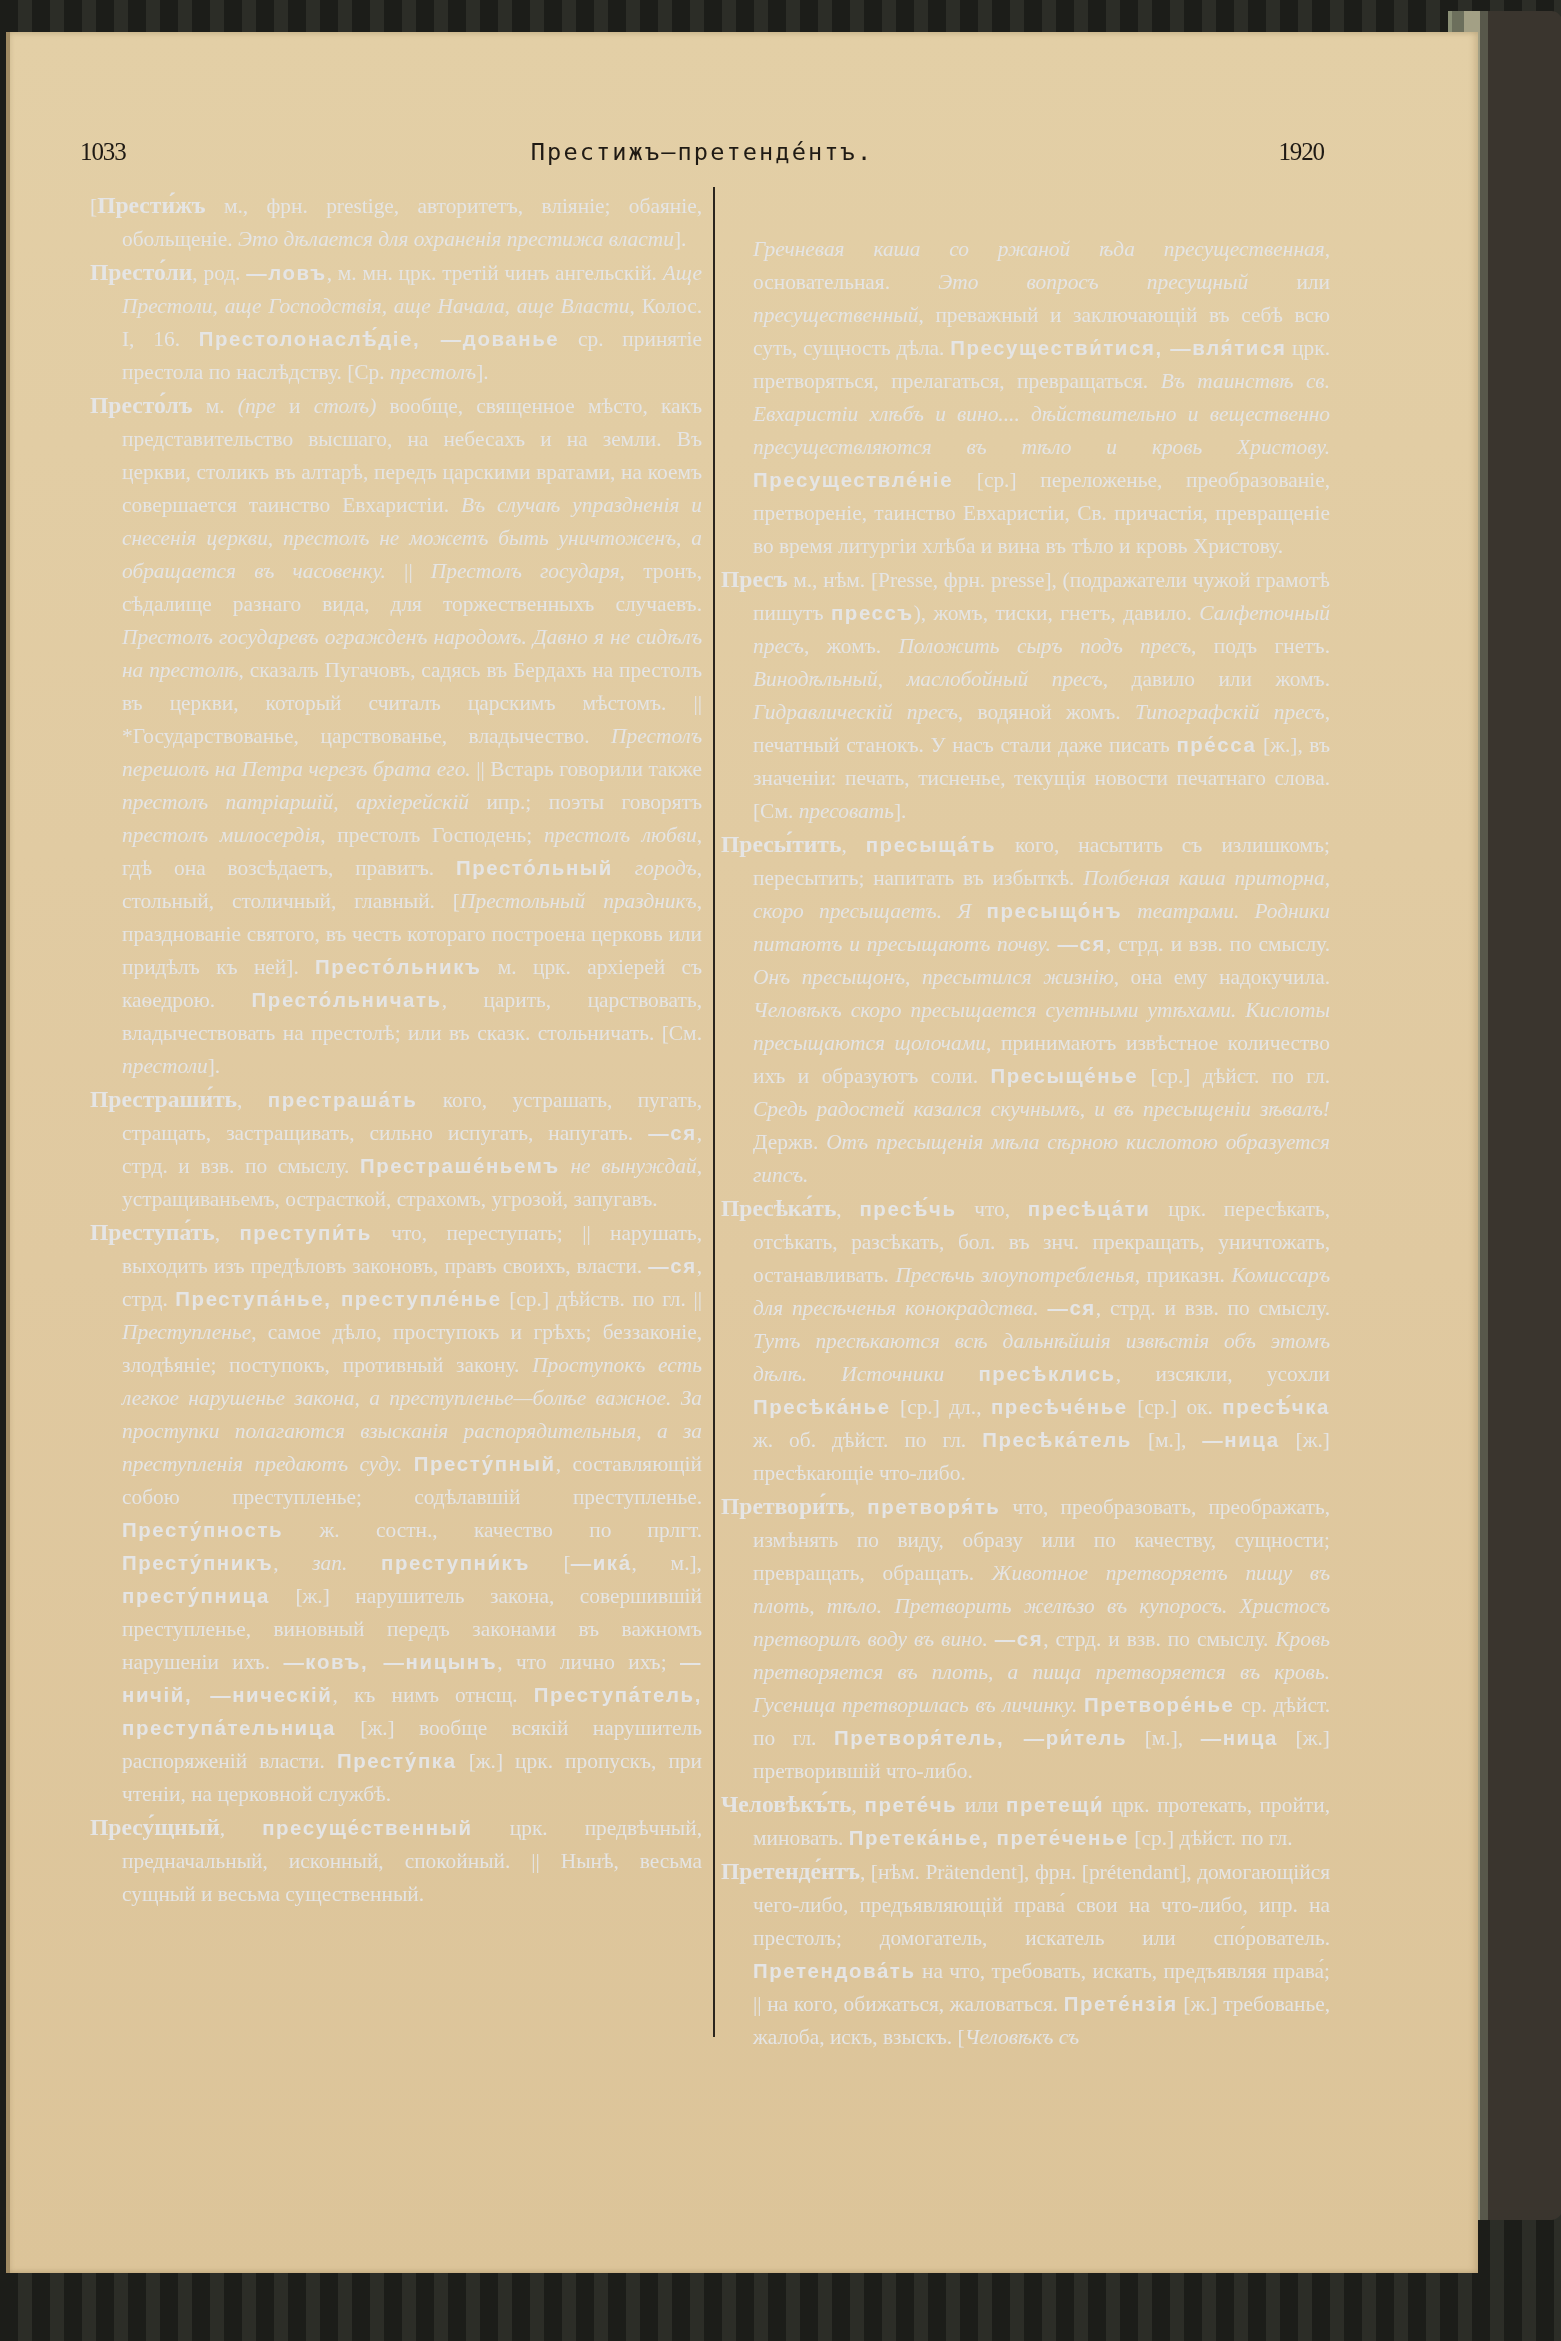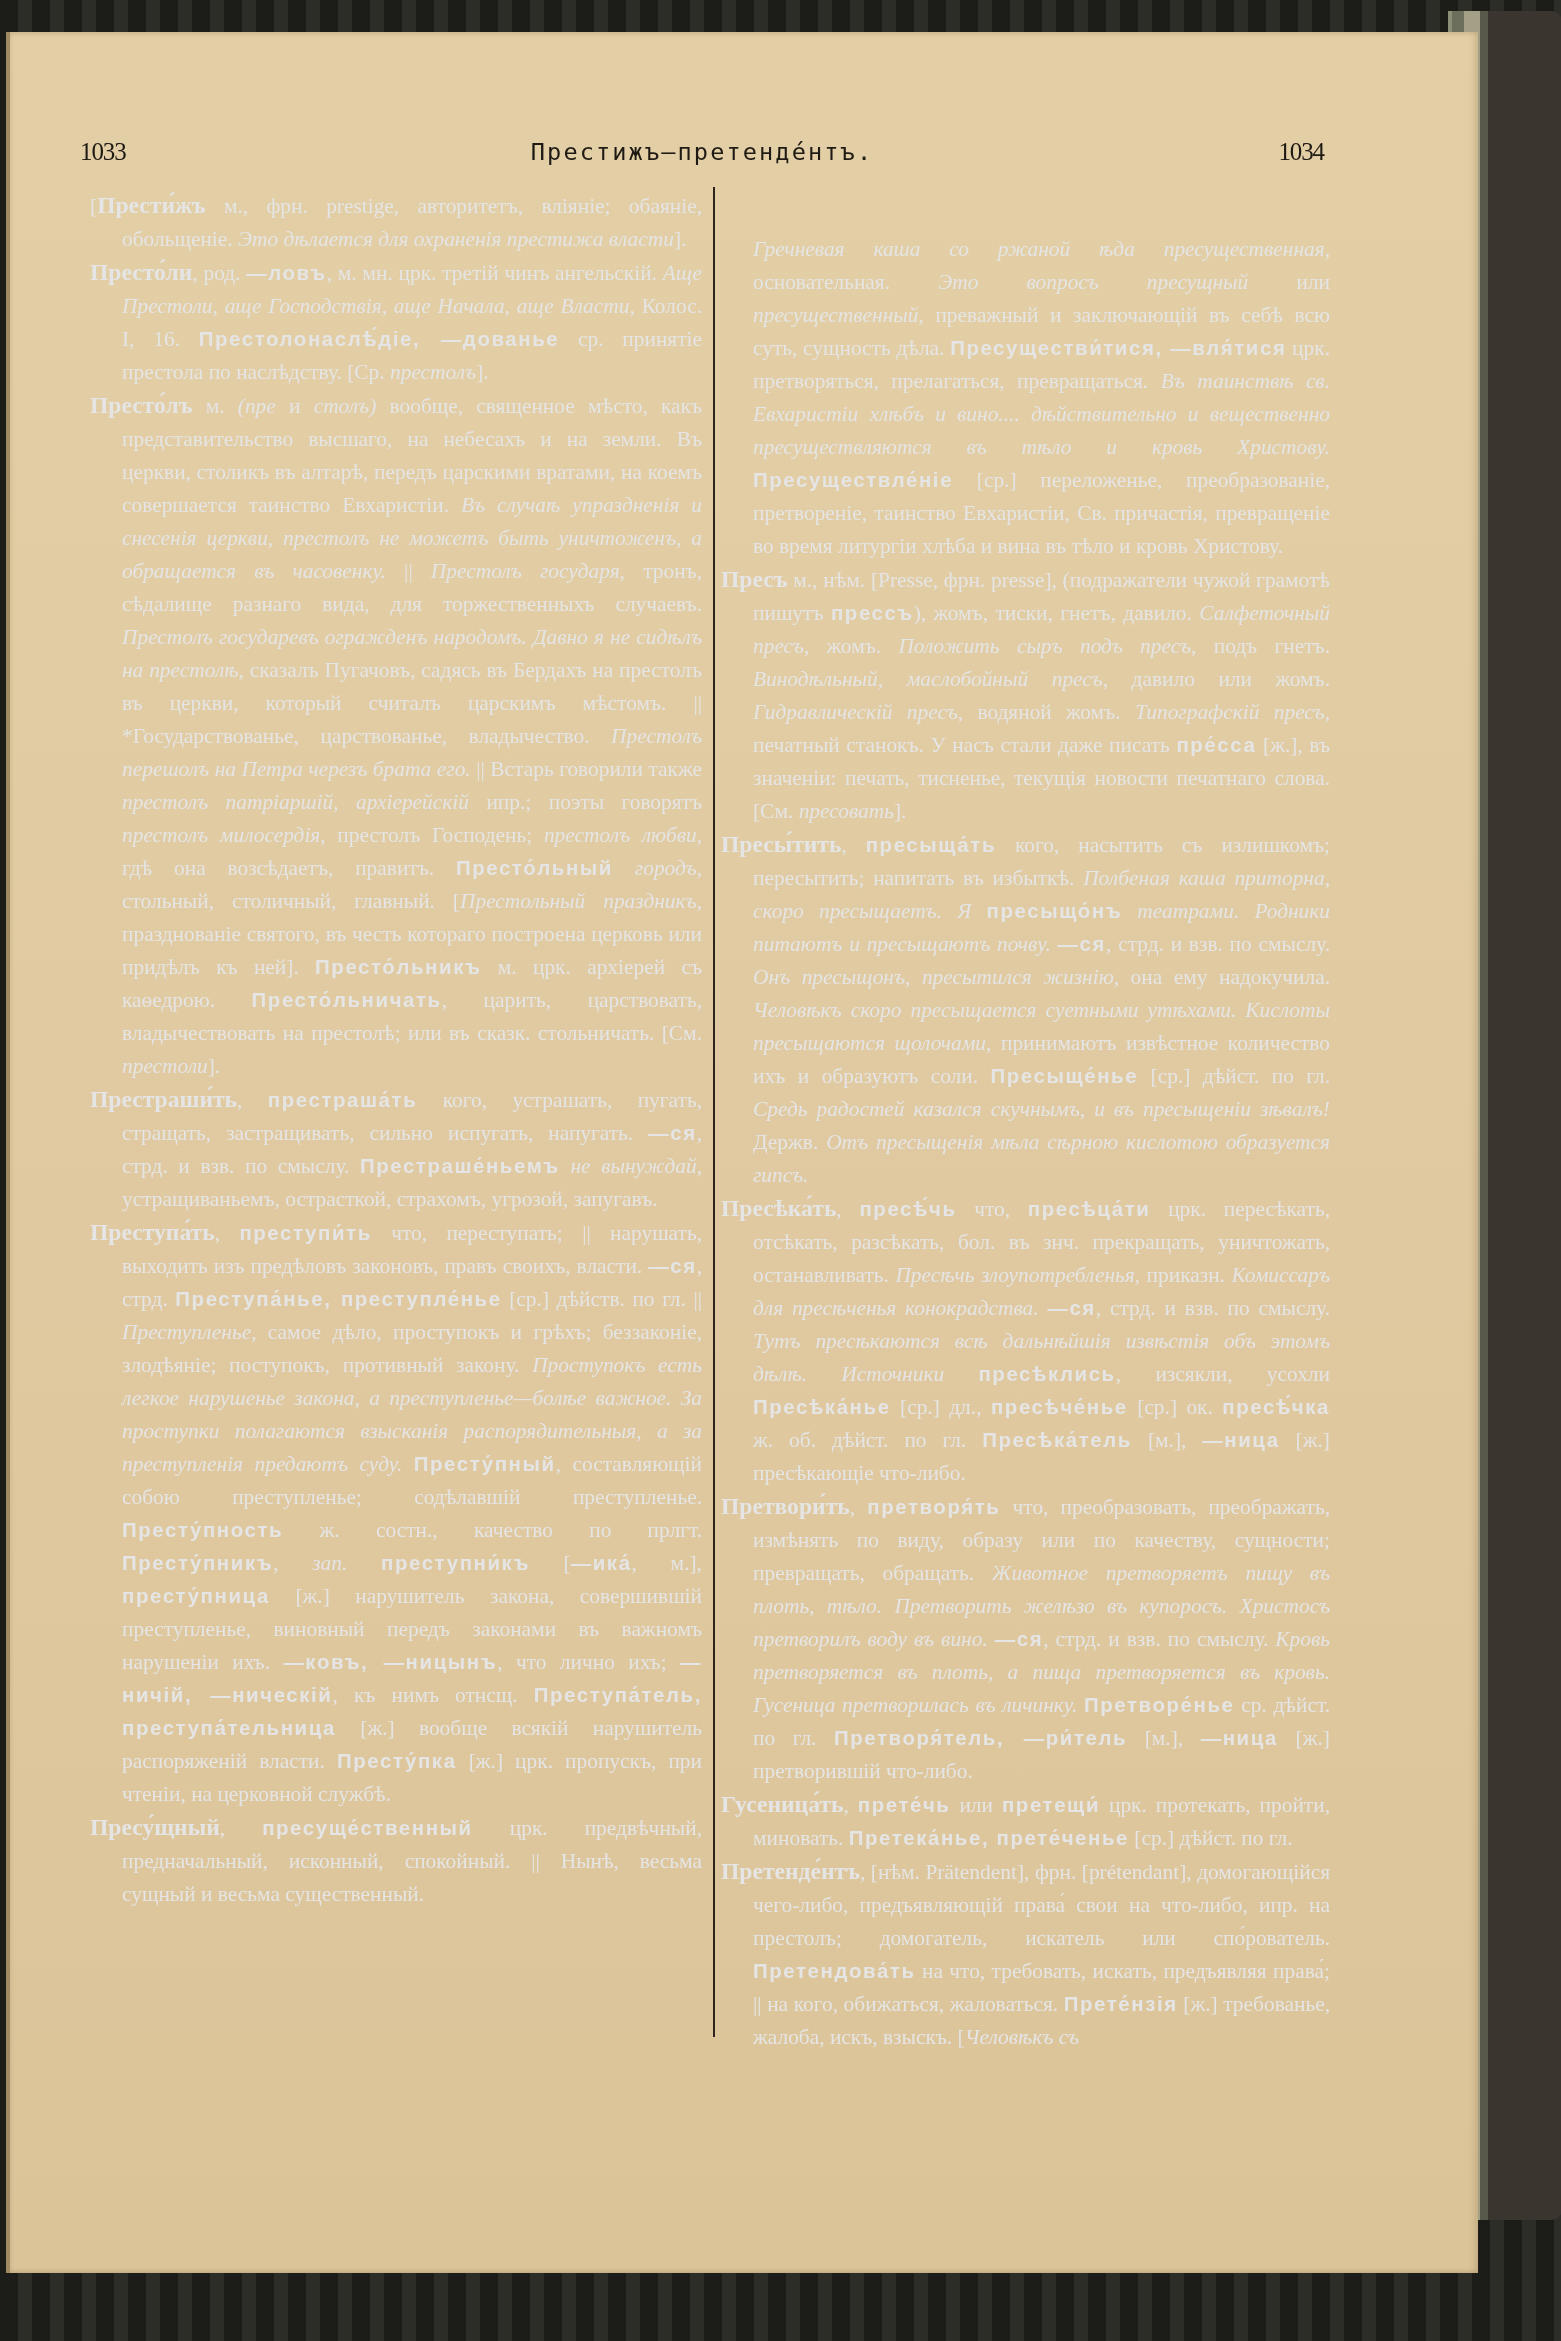--- a/index.html
+++ b/index.html
@@ -67,34 +67,34 @@
 <body>
 
 <div class="backdrop"></div>
 <div class="cover-edge"></div>
 <div class="page"></div>
 <div class="page-left-rule"></div>
 
 <div class="header">
   <span class="page-num-left">1033</span>
   <span class="running-title">Престижъ—претендéнтъ.</span>
-  <span class="page-num-right">1034</span>
+  <span class="page-num-right">1920</span>
 </div>
 
 <div class="column col-left" id="col-left">
     <p class="entry"><span class="n">[</span><span class="lemma">Прести́жъ</span><span class="n"> м., фрн. prestige, авторитетъ, вліяніе; обаяніе, обольщеніе. </span><span class="i">Это дѣлается для охраненія престижа власти</span><span class="n">].</span></p>
     <p class="entry"><span class="lemma">Престо́ли</span><span class="n">, род. </span><span class="b">—ловъ</span><span class="n">, м. мн. црк. третій чинъ ангельскій. </span><span class="i">Аще Престоли, аще Господствія, аще Начала, аще Власти</span><span class="n">, Колос. I, 16. </span><span class="b">Престолонаслѣ́діе, —дованье</span><span class="n"> ср. принятіе престола по наслѣдству. [Ср. </span><span class="i">престолъ</span><span class="n">].</span></p>
     <p class="entry"><span class="lemma">Престо́лъ</span><span class="n"> м. </span><span class="i">(пре</span><span class="n"> и </span><span class="i">столъ)</span><span class="n"> вообще, священное мѣсто, какъ представительство высшаго, на небесахъ и на земли. Въ церкви, столикъ въ алтарѣ, передъ царскими вратами, на коемъ совершается таинство Евхаристіи. </span><span class="i">Въ случаѣ упраздненія и снесенія церкви, престолъ не можетъ быть уничтоженъ, а обращается въ часовенку.</span><span class="n"> || </span><span class="i">Престолъ государя</span><span class="n">, тронъ, сѣдалище разнаго вида, для торжественныхъ случаевъ. </span><span class="i">Престолъ государевъ огражденъ народомъ. Давно я не сидѣлъ на престолѣ</span><span class="n">, сказалъ Пугачовъ, садясь въ Бердахъ на престолъ въ церкви, который считалъ царскимъ мѣстомъ. || *Государствованье, царствованье, владычество. </span><span class="i">Престолъ перешолъ на Петра черезъ брата его.</span><span class="n"> || Встарь говорили также </span><span class="i">престолъ патріаршій, архіерейскій</span><span class="n"> ипр.; поэты говорятъ </span><span class="i">престолъ милосердія</span><span class="n">, престолъ Господень; </span><span class="i">престолъ любви</span><span class="n">, гдѣ она возсѣдаетъ, правитъ. </span><span class="b">Престо́льный</span><span class="n"> </span><span class="i">городъ</span><span class="n">, стольный, столичный, главный. [</span><span class="i">Престольный праздникъ</span><span class="n">, празднованіе святого, въ честь котораго построена церковь или придѣлъ къ ней]. </span><span class="b">Престо́льникъ</span><span class="n"> м. црк. архіерей съ каѳедрою. </span><span class="b">Престо́льничать</span><span class="n">, царить, царствовать, владычествовать на престолѣ; или въ сказк. стольничать. [См. </span><span class="i">престоли</span><span class="n">].</span></p>
     <p class="entry"><span class="lemma">Престраши́ть</span><span class="n">, </span><span class="b">престраша́ть</span><span class="n"> кого, устрашать, пугать, стращать, застращивать, сильно испугать, напугать. </span><span class="b">—ся</span><span class="n">, стрд. и взв. по смыслу. </span><span class="b">Престраше́ньемъ</span><span class="n"> </span><span class="i">не вынуждай</span><span class="n">, устращиваньемъ, острасткой, страхомъ, угрозой, запугавъ.</span></p>
     <p class="entry"><span class="lemma">Преступа́ть</span><span class="n">, </span><span class="b">преступи́ть</span><span class="n"> что, переступать; || нарушать, выходить изъ предѣловъ законовъ, правъ своихъ, власти. </span><span class="b">—ся</span><span class="n">, стрд. </span><span class="b">Преступа́нье, преступле́нье</span><span class="n"> [ср.] дѣйств. по гл. || </span><span class="i">Преступленье</span><span class="n">, самое дѣло, проступокъ и грѣхъ; беззаконіе, злодѣяніе; поступокъ, противный закону. </span><span class="i">Проступокъ есть легкое нарушенье закона, а преступленье—болѣе важное. За проступки полагаются взысканія распорядительныя, а за преступленія предаютъ суду.</span><span class="n"> </span><span class="b">Престу́пный</span><span class="n">, составляющій собою преступленье; содѣлавшій преступленье. </span><span class="b">Престу́пность</span><span class="n"> ж. состн., качество по прлгт. </span><span class="b">Престу́пникъ</span><span class="n">, </span><span class="i">зап.</span><span class="n"> </span><span class="b">преступни́къ</span><span class="n"> [</span><span class="b">—ика́</span><span class="n">, м.], </span><span class="b">престу́пница</span><span class="n"> [ж.] нарушитель закона, совершившій преступленье, виновный передъ законами въ важномъ нарушеніи ихъ. </span><span class="b">—ковъ, —ницынъ</span><span class="n">, что лично ихъ; </span><span class="b">—ничій, —ническій</span><span class="n">, къ нимъ отнсщ. </span><span class="b">Преступа́тель, преступа́тельница</span><span class="n"> [ж.] вообще всякій нарушитель распоряженій власти. </span><span class="b">Престу́пка</span><span class="n"> [ж.] црк. пропускъ, при чтеніи, на церковной службѣ.</span></p>
     <p class="entry"><span class="lemma">Пресу́щный</span><span class="n">, </span><span class="b">пресуще́ственный</span><span class="n"> црк. предвѣчный, предначальный, исконный, спокойный. || Нынѣ, весьма сущный и весьма существенный.</span></p>
   </div>
 <div class="col-divider"></div>
 <div class="column col-right" id="col-right">
     <p class="entry continued"><span class="i">Гречневая каша со ржаной ѣда пресущественная</span><span class="n">, основательная. </span><span class="i">Это вопросъ пресущный</span><span class="n"> или </span><span class="i">пресущественный</span><span class="n">, преважный и заключающій въ себѣ всю суть, сущность дѣла. </span><span class="b">Пресуществи́тися, —вля́тися</span><span class="n"> црк. претворяться, прелагаться, превращаться. </span><span class="i">Въ таинствѣ св. Евхаристіи хлѣбъ и вино.... дѣйствительно и вещественно пресуществляются въ тѣло и кровь Христову.</span><span class="n"> </span><span class="b">Пресуществле́ніе</span><span class="n"> [ср.] переложенье, преобразованіе, претвореніе, таинство Евхаристіи, Св. причастія, превращеніе во время литургіи хлѣба и вина въ тѣло и кровь Христову.</span></p>
     <p class="entry"><span class="lemma">Пресъ</span><span class="n"> м., нѣм. [Presse, фрн. presse], (подражатели чужой грамотѣ пишутъ </span><span class="b">прессъ</span><span class="n">), жомъ, тиски, гнетъ, давило. </span><span class="i">Салфеточный пресъ</span><span class="n">, жомъ. </span><span class="i">Положить сыръ подъ пресъ</span><span class="n">, подъ гнетъ. </span><span class="i">Винодѣльный, маслобойный пресъ</span><span class="n">, давило или жомъ. </span><span class="i">Гидравлическій пресъ</span><span class="n">, водяной жомъ. </span><span class="i">Типографскій пресъ</span><span class="n">, печатный станокъ. У насъ стали даже писать </span><span class="b">пре́сса</span><span class="n"> [ж.], въ значеніи: печать, тисненье, текущія новости печатнаго слова. [См. </span><span class="i">пресовать</span><span class="n">].</span></p>
     <p class="entry"><span class="lemma">Пресы́тить</span><span class="n">, </span><span class="b">пресыща́ть</span><span class="n"> кого, насытить съ излишкомъ; пересытить; напитать въ избыткѣ. </span><span class="i">Полбеная каша приторна, скоро пресыщаетъ. Я</span><span class="n"> </span><span class="b">пресыщо́нъ</span><span class="n"> </span><span class="i">театрами. Родники питаютъ и пресыщаютъ почву.</span><span class="n"> </span><span class="b">—ся</span><span class="n">, стрд. и взв. по смыслу. </span><span class="i">Онъ пресыщонъ, пресытился жизнію</span><span class="n">, она ему надокучила. </span><span class="i">Человѣкъ скоро пресыщается суетными утѣхами. Кислоты пресыщаются щолочами</span><span class="n">, принимаютъ извѣстное количество ихъ и образуютъ соли. </span><span class="b">Пресыще́нье</span><span class="n"> [ср.] дѣйст. по гл. </span><span class="i">Средь радостей казался скучнымъ, и въ пресыщеніи зѣвалъ!</span><span class="n"> Держв. </span><span class="i">Отъ пресыщенія мѣла сѣрною кислотою образуется гипсъ.</span></p>
     <p class="entry"><span class="lemma">Пресѣка́ть</span><span class="n">, </span><span class="b">пресѣ́чь</span><span class="n"> что, </span><span class="b">пресѣца́ти</span><span class="n"> црк. пересѣкать, отсѣкать, разсѣкать, бол. въ знч. прекращать, уничтожать, останавливать. </span><span class="i">Пресѣчь злоупотребленья</span><span class="n">, приказн. </span><span class="i">Комиссаръ для пресѣченья конокрадства.</span><span class="n"> </span><span class="b">—ся</span><span class="n">, стрд. и взв. по смыслу. </span><span class="i">Тутъ пресѣкаются всѣ дальнѣйшія извѣстія объ этомъ дѣлѣ. Источники</span><span class="n"> </span><span class="b">пресѣклись</span><span class="n">, изсякли, усохли </span><span class="b">Пресѣка́нье</span><span class="n"> [ср.] дл., </span><span class="b">пресѣче́нье</span><span class="n"> [ср.] ок. </span><span class="b">пресѣ́чка</span><span class="n"> ж. об. дѣйст. по гл. </span><span class="b">Пресѣка́тель</span><span class="n"> [м.], </span><span class="b">—ница</span><span class="n"> [ж.] пресѣкающіе что-либо.</span></p>
     <p class="entry"><span class="lemma">Претвори́ть</span><span class="n">, </span><span class="b">претворя́ть</span><span class="n"> что, преобразовать, преображать, измѣнять по виду, образу или по качеству, сущности; превращать, обращать. </span><span class="i">Животное претворяетъ пищу въ плоть, тѣло. Претворить желѣзо въ купоросъ. Христосъ претворилъ воду въ вино.</span><span class="n"> </span><span class="b">—ся</span><span class="n">, стрд. и взв. по смыслу. </span><span class="i">Кровь претворяется въ плоть, а пища претворяется въ кровь. Гусеница претворилась въ личинку.</span><span class="n"> </span><span class="b">Претворе́нье</span><span class="n"> ср. дѣйст. по гл. </span><span class="b">Претворя́тель, —ри́тель</span><span class="n"> [м.], </span><span class="b">—ница</span><span class="n"> [ж.] претворившій что-либо.</span></p>
-    <p class="entry"><span class="lemma">Гусеница́ть</span><span class="n">, </span><span class="b">прете́чь</span><span class="n"> или </span><span class="b">претещи́</span><span class="n"> црк. протекать, пройти, миновать. </span><span class="b">Претека́нье, прете́ченье</span><span class="n"> [ср.] дѣйст. по гл.</span></p>
+    <p class="entry"><span class="lemma">Человѣкъ́ть</span><span class="n">, </span><span class="b">прете́чь</span><span class="n"> или </span><span class="b">претещи́</span><span class="n"> црк. протекать, пройти, миновать. </span><span class="b">Претека́нье, прете́ченье</span><span class="n"> [ср.] дѣйст. по гл.</span></p>
     <p class="entry"><span class="lemma">Претенде́нтъ</span><span class="n">, [нѣм. Prätendent], фрн. [prétendant], домогающійся чего-либо, предъявляющій права́ свои на что-либо, ипр. на престолъ; домогатель, искатель или спо́рователь. </span><span class="b">Претендова́ть</span><span class="n"> на что, требовать, искать, предъявляя права́; || на кого, обижаться, жаловаться. </span><span class="b">Прете́нзія</span><span class="n"> [ж.] требованье, жалоба, искъ, взыскъ. [</span><span class="i">Человѣкъ съ</span></p>
   </div>
 
 
 </body></html>

